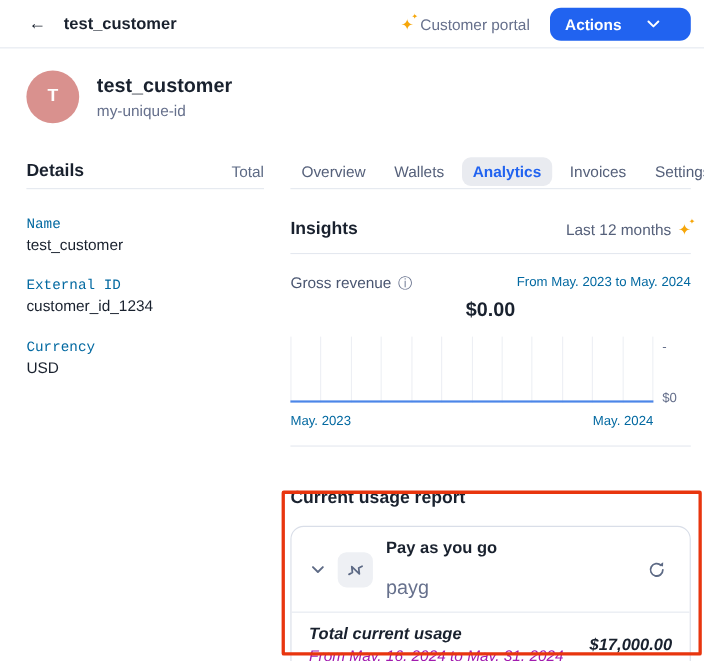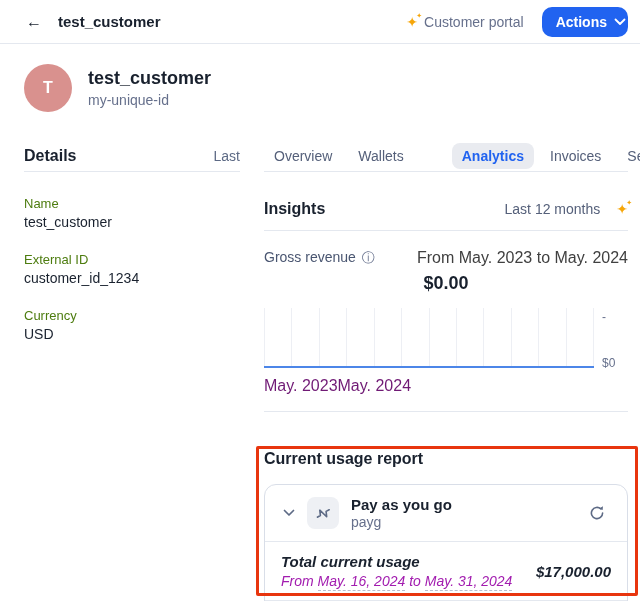--- a/index.html
+++ b/index.html
@@ -15,76 +15,76 @@
   }
   .back-btn { width:28px; height:28px; border:none; background:transparent; cursor:pointer;
     font-size:16px; color:#19212e; display:flex; align-items:center; justify-content:center; border-radius:6px; }
   .topbar-title { font-weight:700; font-size:15px; margin-left:10px; }
   .topbar-spacer { flex:1; }
   .portal-link { display:flex; align-items:center; gap:6px; color:#66708c; font-size:14px; cursor:pointer; margin-right:18px; }
   .sparkle { color:#f6a609; font-size:14px; line-height:1; position:relative; }
   .sparkle .mini { position:absolute; font-size:7px; top:-3px; right:-4px; }
   .actions-btn {
     background:#2163f0; color:#ffffff; border:none; border-radius:10px;
-    padding:7px 2px 7px 14px; font-size:14px; font-weight:600; cursor:pointer;
-    display:flex; align-items:center; gap:7px;
+    padding:7px 28px 7px 14px; font-size:14px; font-weight:600; cursor:pointer;
+    display:flex; align-items:center; gap:23px;
   }
   
   .cust-head { display:flex; align-items:center; gap:16px; padding:20px 24px 0 24px; }
   .avatar { width:48px; height:48px; border-radius:50%; background:#d9918e; color:#fff;
     display:flex; align-items:center; justify-content:center; font-size:16px; font-weight:600; }
   .cust-name { font-size:18px; font-weight:700; }
   .cust-id { font-size:14px; color:#66708c; margin-top:3px; }
   
   .columns { display:grid; grid-template-columns:216px 364px; column-gap:24px; padding:28px 12px 0 24px; }
   .sec-row { display:flex; align-items:center; justify-content:space-between;
     height:32px; border-bottom:1px solid #e4e8ef; }
   .sec-title { font-size:16px; font-weight:700; }
   .edit-link { color:#5d6a85; font-size:14px; background:none; border:none; cursor:pointer; }
   
   .fields { padding-top:24px; display:flex; flex-direction:column; gap:22px; }
-  .f-label { color:#4d7c0f; font-size:13px; }
+  .f-label { color:#0369a1; font-size:13px;font-family:Liberation Mono, monospace; }
   .f-value { font-size:14px; margin-top:3px; }
   
   .tabs { display:flex; align-items:center; gap:6px; height:32px; border-bottom:1px solid #e4e8ef; }
   .tab { border:none; background:transparent; color:#55607a; font-size:14px; padding:5px 10px;
     border-radius:8px; cursor:pointer; }
-  .tab.active { background:#e9ebf0; color:#2163f0; font-weight:600;margin-left:32px; }
+  .tab.active { background:#e9ebf0; color:#2163f0; font-weight:600; }
   
   .ins-row { display:flex; align-items:center; justify-content:space-between;
     margin-top:28px; padding-bottom:12px; border-bottom:1px solid #e4e8ef; }
-  .period-sel { display:flex; align-items:center; gap:16px; color:#55607a; font-size:14px; cursor:pointer; }
+  .period-sel { display:flex; align-items:center; gap:6px; color:#55607a; font-size:14px; cursor:pointer; }
   .metric-head { display:flex; align-items:flex-start; justify-content:space-between; margin-top:18px; }
   .metric-label { display:flex; align-items:center; gap:6px; color:#4a5671; font-size:14px; }
   .info-icon { color:#66708c; font-size:13px; line-height:1; }
-  .range-label { color:#404040; font-size:16px; }
+  .range-label { color:#0369a1; font-size:12px; }
   .metric-value { font-size:18px; font-weight:700; margin-top:6px;text-align:center; }
   
   .chart-wrap { display:flex; margin-top:14px; }
   .chart-area { position:relative; width:330px; height:60px; }
   .chart-grid { position:absolute; inset:0; display:flex; border-right:1px solid #edeff4; }
   .chart-grid i { flex:1; border-left:1px solid #edeff4; }
   .chart-line { position:absolute; left:0; right:0; bottom:0; height:2px; background:#4c86e8; }
   .ylabels { width:34px; position:relative; height:64px; }
   .y-top { position:absolute; top:2px; left:8px; color:#66708c; font-size:12px; }
   .y-bottom { position:absolute; bottom:2px; left:8px; color:#66708c; font-size:12px; }
-  .xlabels { width:330px; display:flex; margin-top:5px;
-    color:#701a75; font-size:16px; }
+  .xlabels { width:330px; display:flex; justify-content:space-between; margin-top:5px;
+    color:#0369a1; font-size:12px; }
   .ins-divider { border-bottom:1px solid #e4e8ef; margin-top:16px; }
   
   .usage-heading { font-size:16px; font-weight:700; margin-top:38px; }
   .usage-card { margin-top:16px; border:1px solid #d9dee8; border-radius:12px; background:#fff; overflow:hidden; }
   .card-head { display:flex; align-items:center; padding:11px 16px 11px 12px; }
   .collapse-btn { width:24px; height:24px; border:none; background:transparent; cursor:pointer;
     display:flex; align-items:center; justify-content:center; }
   .plan-iconbox { width:32px; height:32px; border-radius:8px; background:#eef0f4; margin-left:6px;
     display:flex; align-items:center; justify-content:center; }
   .plan-texts { margin-left:12px; }
   .plan-name { font-size:15px; font-weight:700; }
-  .plan-code { font-size:14px; color:#66708c; margin-top:1px; }
+  .plan-code { font-size:18px; color:#66708c; margin-top:17px; }
   .card-head .spacer { flex:1; }
   .refresh-btn { width:28px; height:28px; border:none; background:transparent; cursor:pointer;
     display:flex; align-items:center; justify-content:center; }
   .card-row { border-top:1px solid #e4e8ef; padding:11px 16px; display:flex; align-items:center; justify-content:space-between;font-style:italic; }
   .row-label { font-size:15px; font-weight:700; }
   .row-sub { font-size:14px; color:#a21caf; margin-top:3px; }
   .row-sub .dashed { border-bottom:1px dashed #b8bfce; padding-bottom:1px; }
   .row-amount { font-size:15px; font-weight:700; }
   
   .red-box { position:absolute; left:256px; top:446px; width:382px; height:150px;
@@ -120,21 +120,21 @@
     <div class="cust-name">test_customer</div>
     <div class="cust-id">my-unique-id</div>
   </div>
 </section>
 
 <div class="columns">
 
   <div>
     <div class="sec-row">
       <span class="sec-title">Details</span>
-      <button class="edit-link">Last</button>
+      <button class="edit-link">Total</button>
     </div>
     <div class="fields">
       <div>
         <div class="f-label">Name</div>
         <div class="f-value">test_customer</div>
       </div>
       <div>
         <div class="f-label">External ID</div>
         <div class="f-value">customer_id_1234</div>
       </div>

